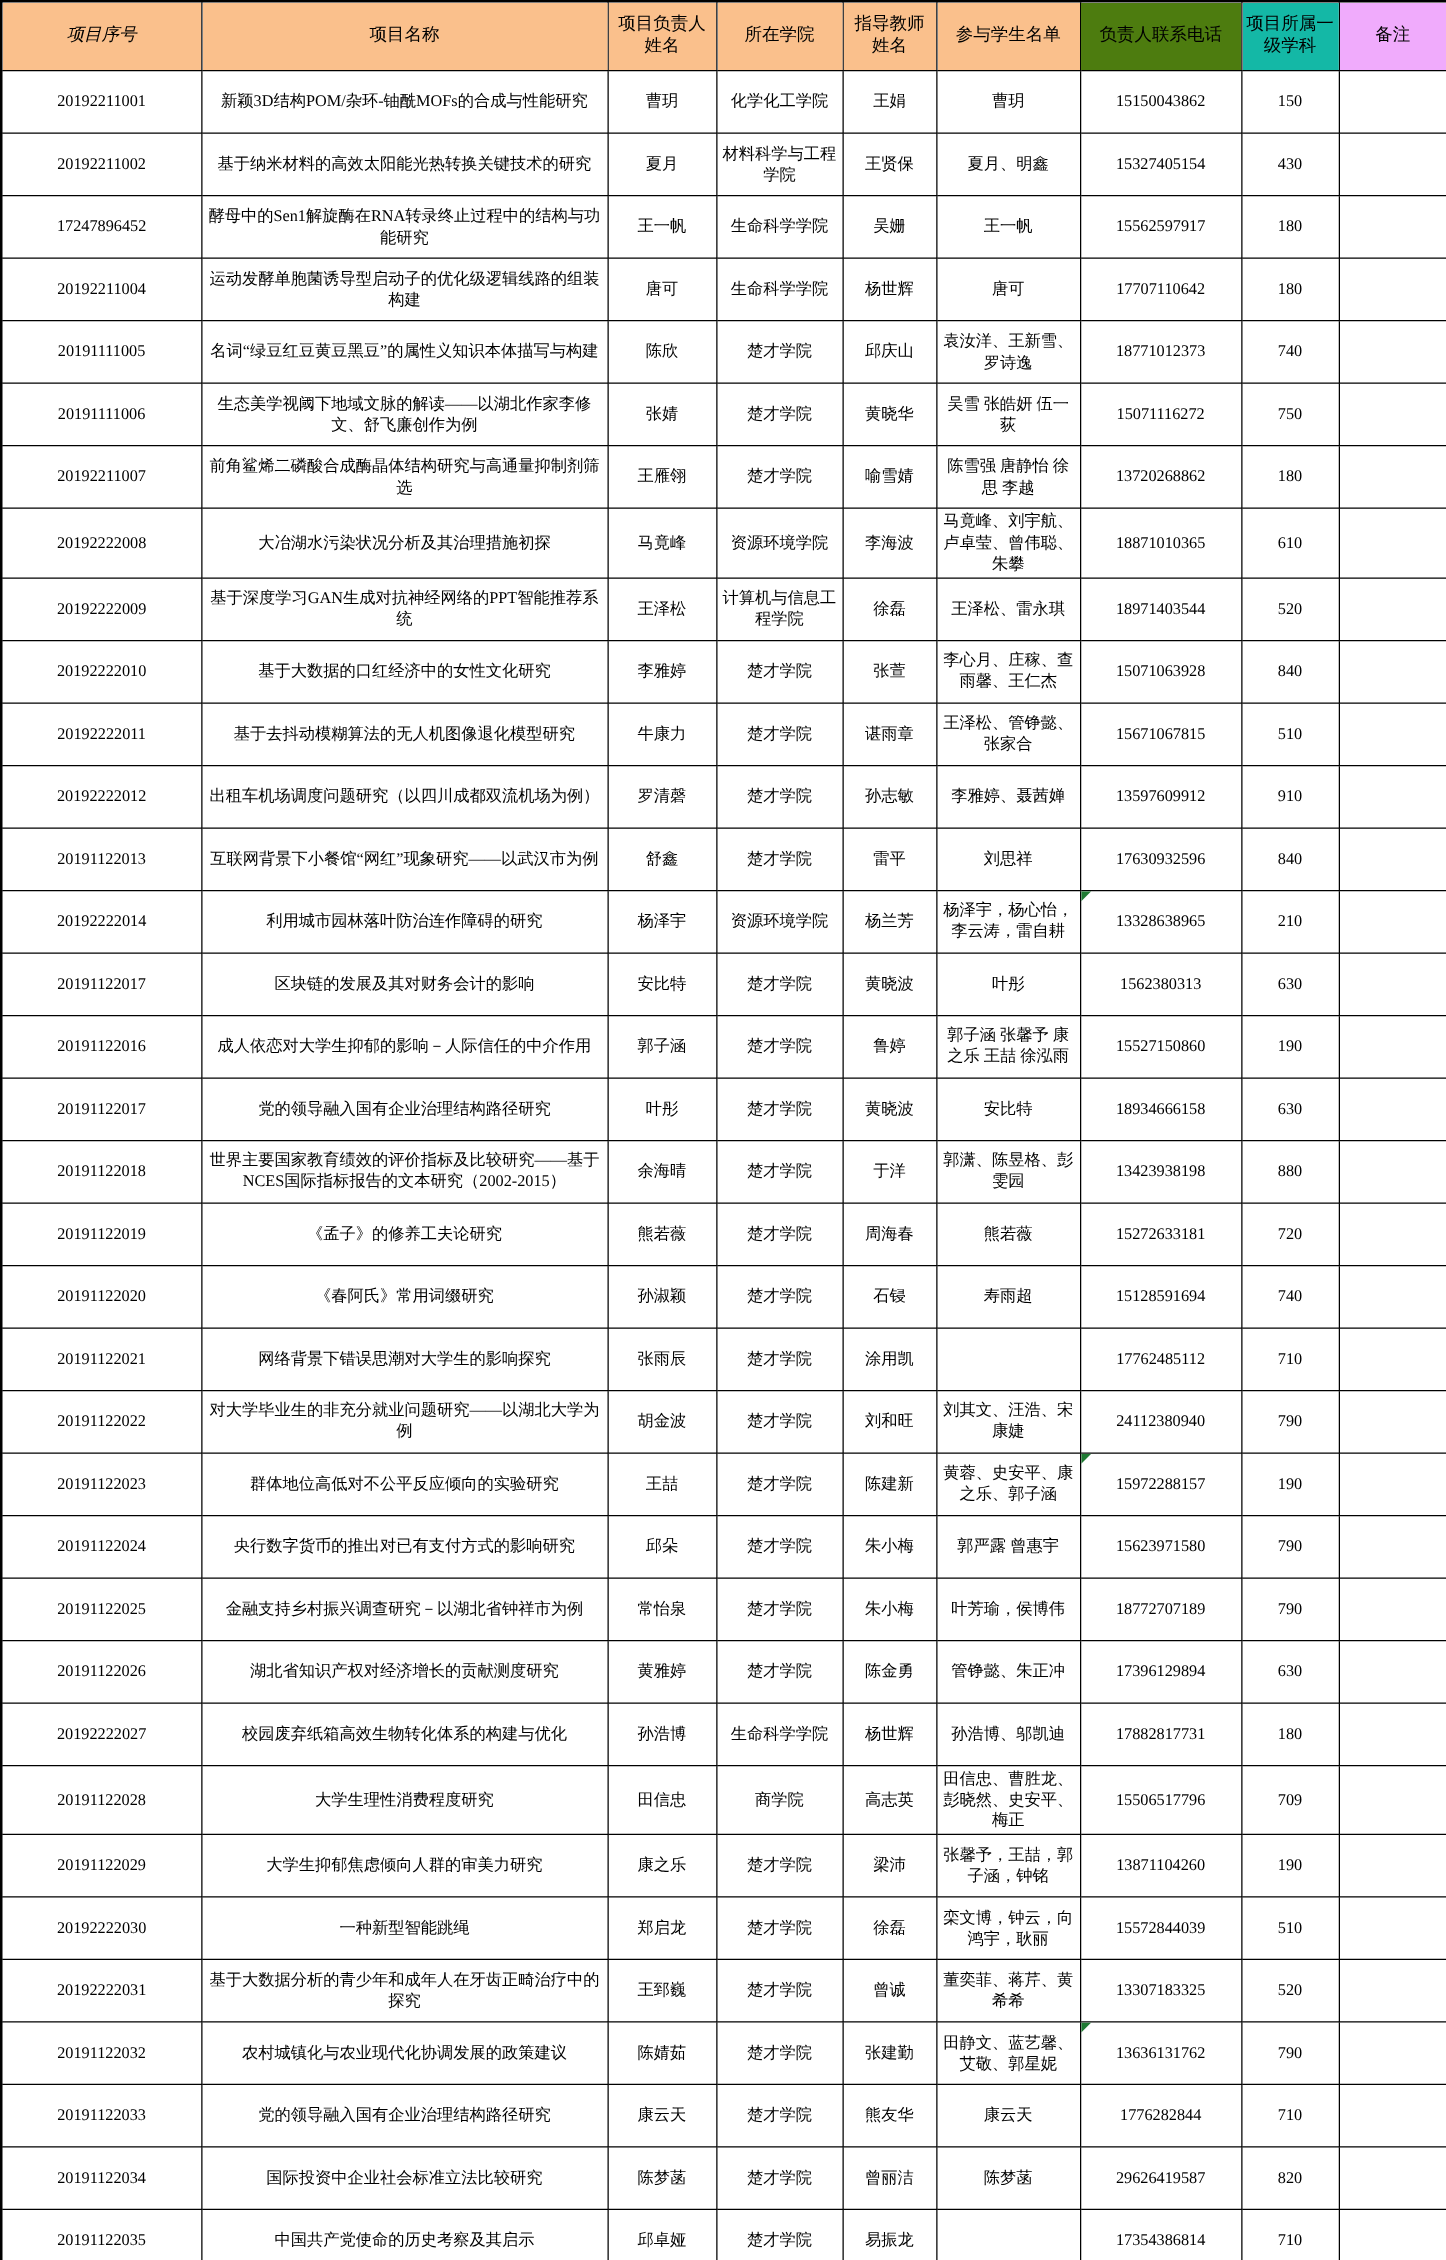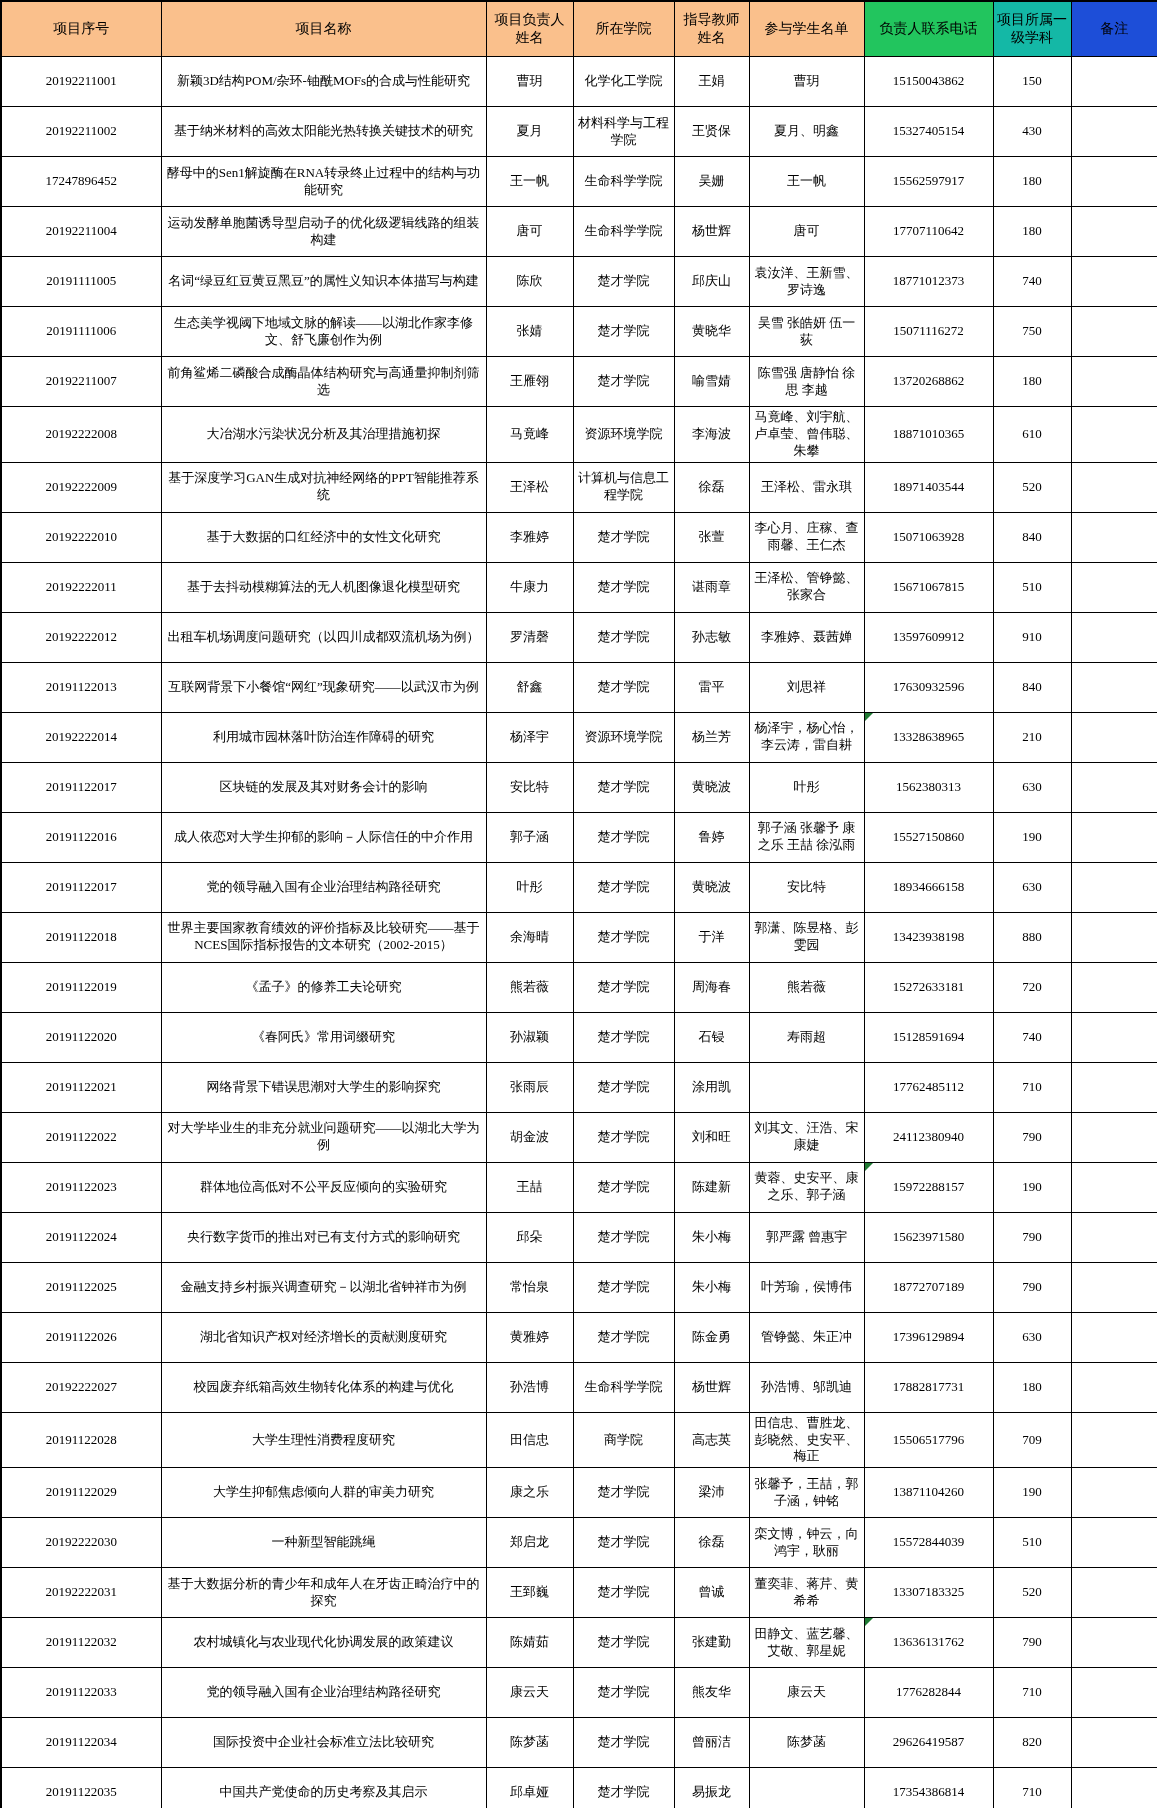--- a/index.html
+++ b/index.html
@@ -23,29 +23,29 @@
       <col style="width: 87px;">
       <col style="width: 101px;">
       <col style="width: 75px;">
       <col style="width: 115px;">
       <col style="width: 129px;">
       <col style="width: 78px;">
       <col style="width: 87px;">
     </colgroup>
   <thead>
     <tr>
-        <th style="background: rgb(250, 192, 140);">项目序号</th>
+        <th style="background: rgb(250, 192, 140); font-style: italic;">项目序号</th>
         <th style="background: rgb(250, 192, 140);">项目名称</th>
         <th style="background: rgb(250, 192, 140); margin-left: 46px;">项目负责人姓名</th>
         <th style="background: rgb(250, 192, 140);">所在学院</th>
         <th style="background: rgb(250, 192, 140);">指导教师姓名</th>
         <th style="background: rgb(250, 192, 140);">参与学生名单</th>
-        <th style="background: #22c55e;">负责人联系电话</th>
+        <th style="background: #4d7c0f;">负责人联系电话</th>
         <th style="background: #14b8a6;">项目所属一级学科</th>
-        <th style="background: #1d4ed8;">备注</th>
+        <th style="background: #f0abfc;">备注</th>
       </tr>
   </thead>
   <tbody>
       <tr>
         <td><span>20192211001</span></td>
         <td><span>新颖3D结构POM/杂环-铀酰MOFs的合成与性能研究</span></td>
         <td><span>曹玥</span></td>
         <td><span>化学化工学院</span></td>
         <td><span>王娟</span></td>
         <td><span>曹玥</span></td>

